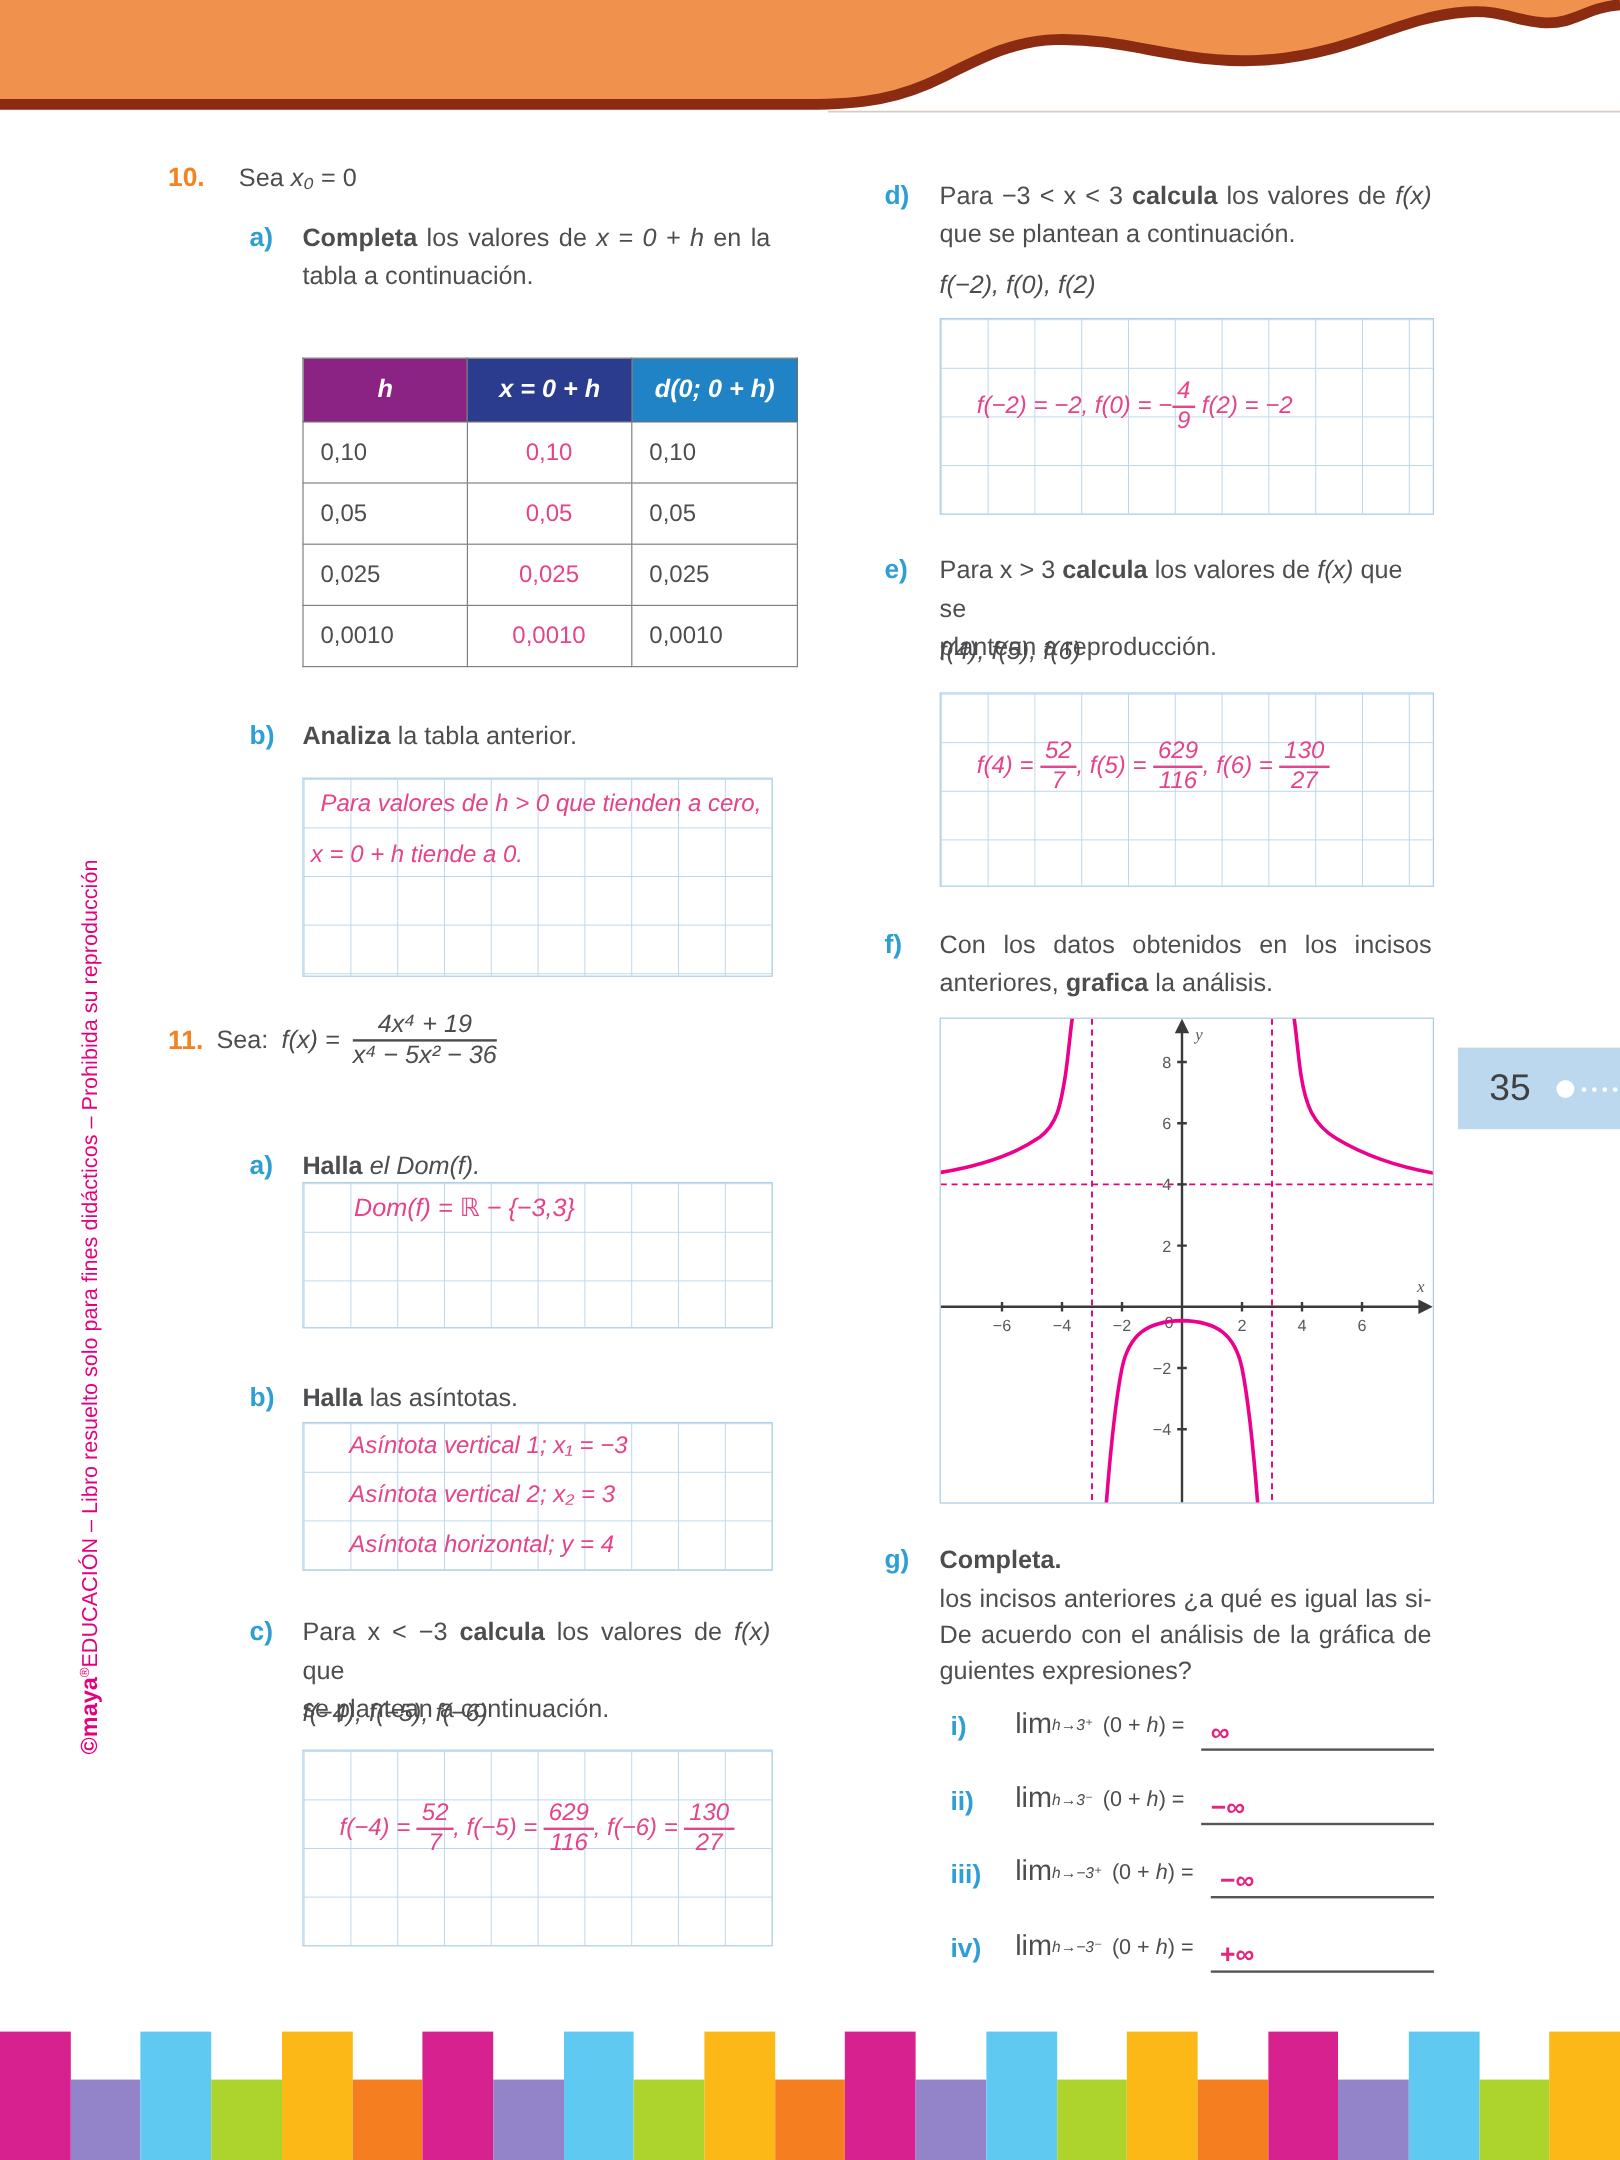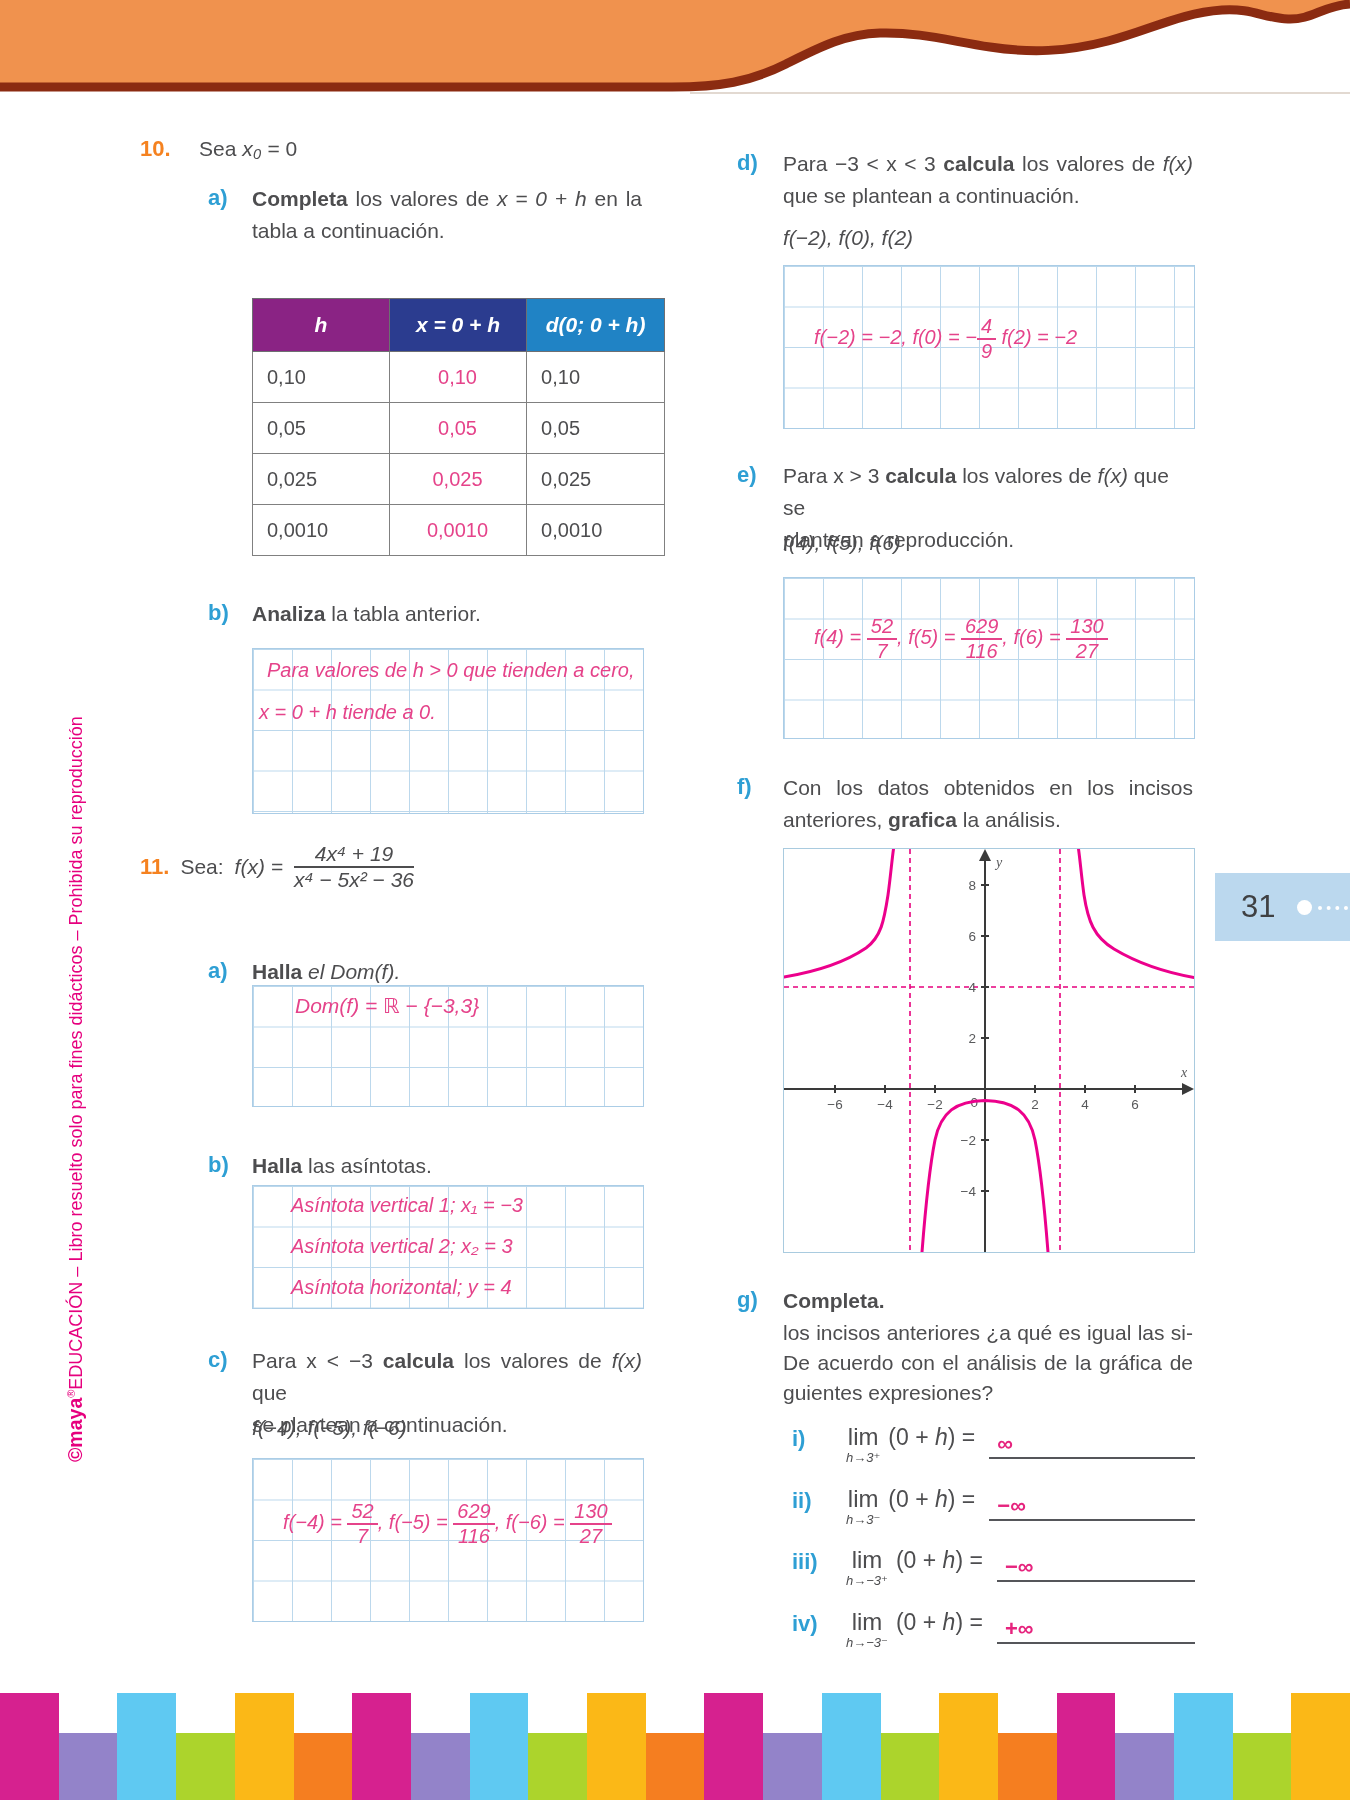--- a/index.html
+++ b/index.html
@@ -21,24 +21,24 @@
   #vtable{position:absolute;left:252px;top:298px;width:413px;border:1.5px solid #6E6F72;border-collapse:collapse;}
   #vtable th{height:50px;color:#fff;font-style:italic;font-weight:bold;font-size:21px;text-align:center;border:1px solid #6E6F72;}
   #vtable td{height:48px;font-size:20px;color:#4D4D4F;border:1px solid #808080;padding-left:14px;background:#fff;}
   #vtable td.c2{color:#E5438A;text-align:center;padding-left:0;}
   .frac{display:inline-block;vertical-align:middle;text-align:center;line-height:1.05;}
   .frac .fn{display:block;padding:0 4px 1px;border-bottom:2px solid currentColor;}
   .frac .fd{display:block;padding-top:1px;}
   
   .limrow{display:flex;align-items:flex-start;}
   .limlabel{width:54px;font-size:22px;}
-  .limblock{display:inline-flex;flex-direction:column;align-items:center;margin-top:0;}
+  .limblock{display:inline-flex;align-items:center;margin-top:0;}
   .limword{font-size:24px;color:#4D4D4F;line-height:26px;}
   .limsub{font-size:13px;color:#4D4D4F;font-style:italic;line-height:15px;}
-  .limexpr{font-size:23px;color:#4D4D4F;margin-left:8px;line-height:27px;}
+  .limexpr{font-size:18px;color:#4D4D4F;margin-left:8px;line-height:27px;}
   .limans{flex:1;margin-left:14px;border-bottom:2px solid #55565A;height:31px;display:flex;align-items:flex-end;padding:0 0 2px 8px;}
   .pinkans{color:#E6247E;font-size:22px;font-weight:bold;line-height:22px;}
   
   #graphsvg{border:1.5px solid #A9CBDF;background:#fff;}
   .dash{stroke:#E6007E;stroke-width:1.6;stroke-dasharray:5 4;fill:none;}
   .curve{stroke:#EC008C;stroke-width:3;fill:none;stroke-linecap:round;}
   .tick{font-size:13.5px;fill:#58595B;font-family:"Liberation Sans",sans-serif;}
   .axlab{font-size:14px;fill:#58595B;font-style:italic;font-family:"Liberation Serif",serif;}
   
   #bars{position:absolute;left:0;top:1693px;width:1350px;height:107px;display:flex;align-items:flex-end;}
@@ -291,21 +291,21 @@
         <span class="limword">lim</span>
         <span class="limsub">h→−3⁻</span>
       </span>
     <span class="limexpr"><span>(0 + </span><i>h</i><span>) =</span></span>
     <span class="limans">
         <span class="pinkans">+∞</span>
       </span>
   </div>
 
   <div id="badge">
-    <span class="num">31</span>
+    <span class="num">35</span>
     <span class="dot"></span>
     <span class="dots"></span>
   </div>
 
   <div id="bars">
       <div class="bar tall" style="background: rgb(214, 33, 143);"></div>
       <div class="bar" style="background: rgb(147, 131, 201);"></div>
       <div class="bar tall" style="background: rgb(95, 201, 242);"></div>
       <div class="bar" style="background: rgb(172, 212, 44);"></div>
       <div class="bar tall" style="background: rgb(251, 184, 23);"></div>

